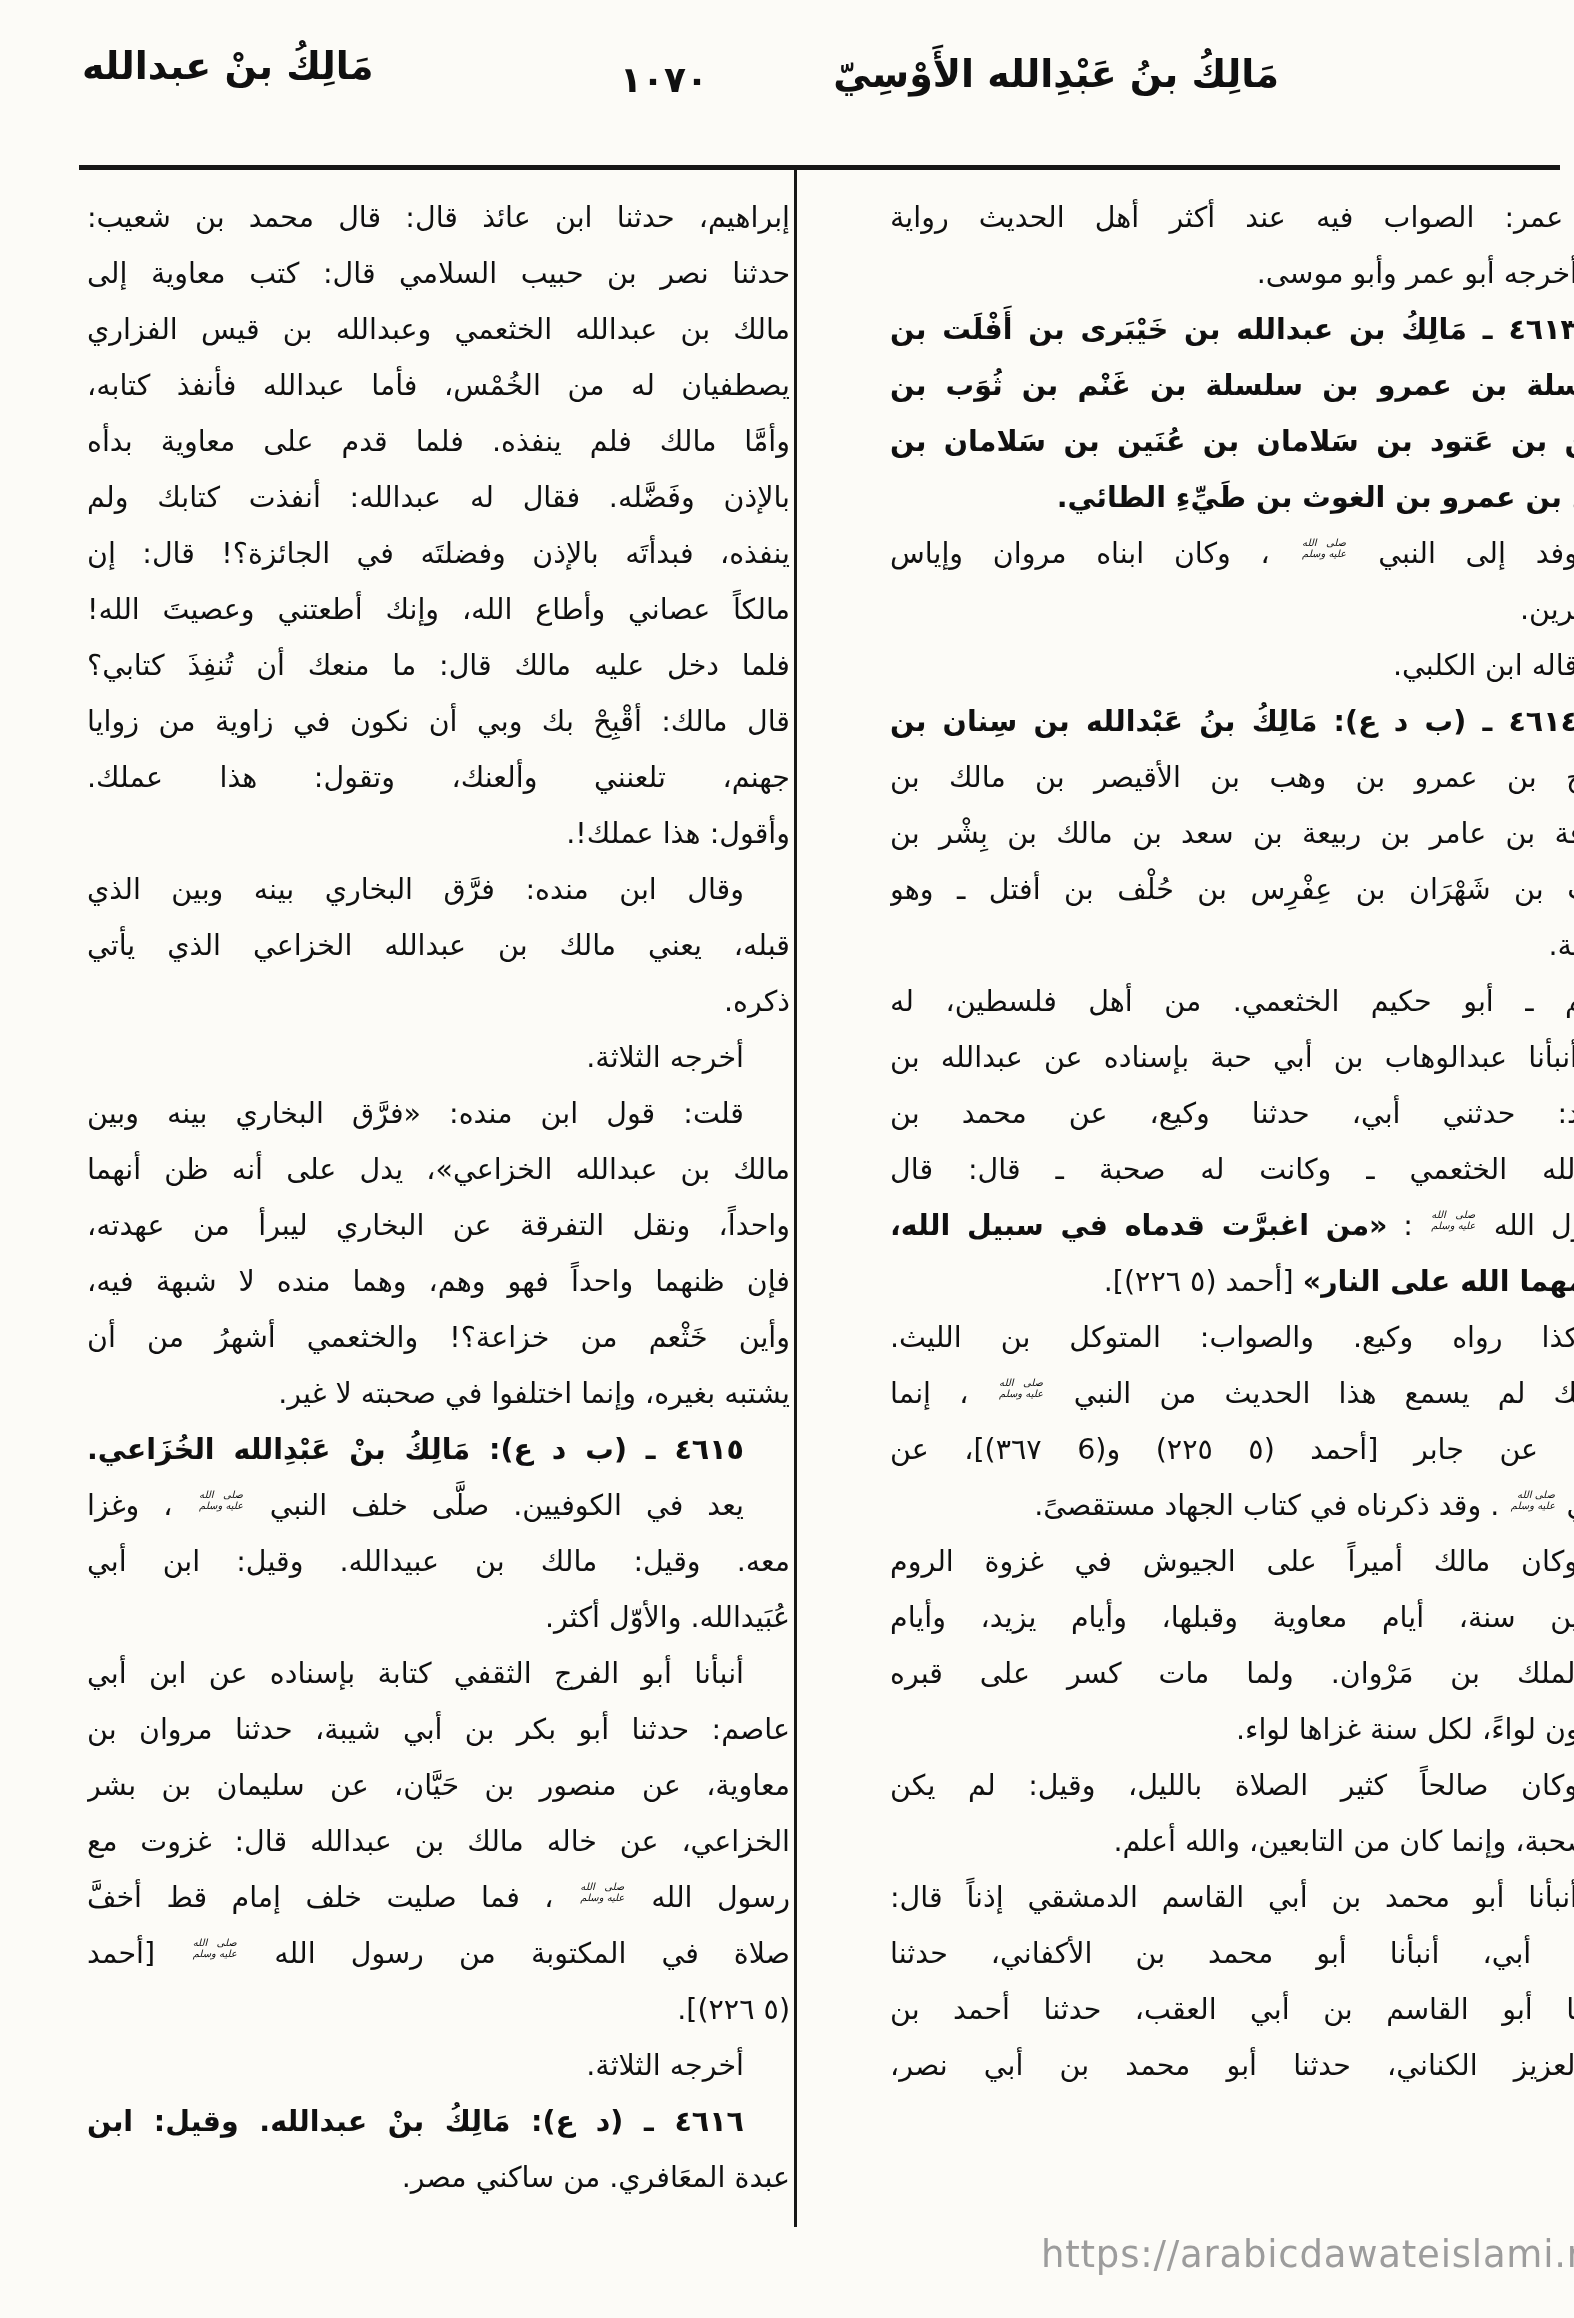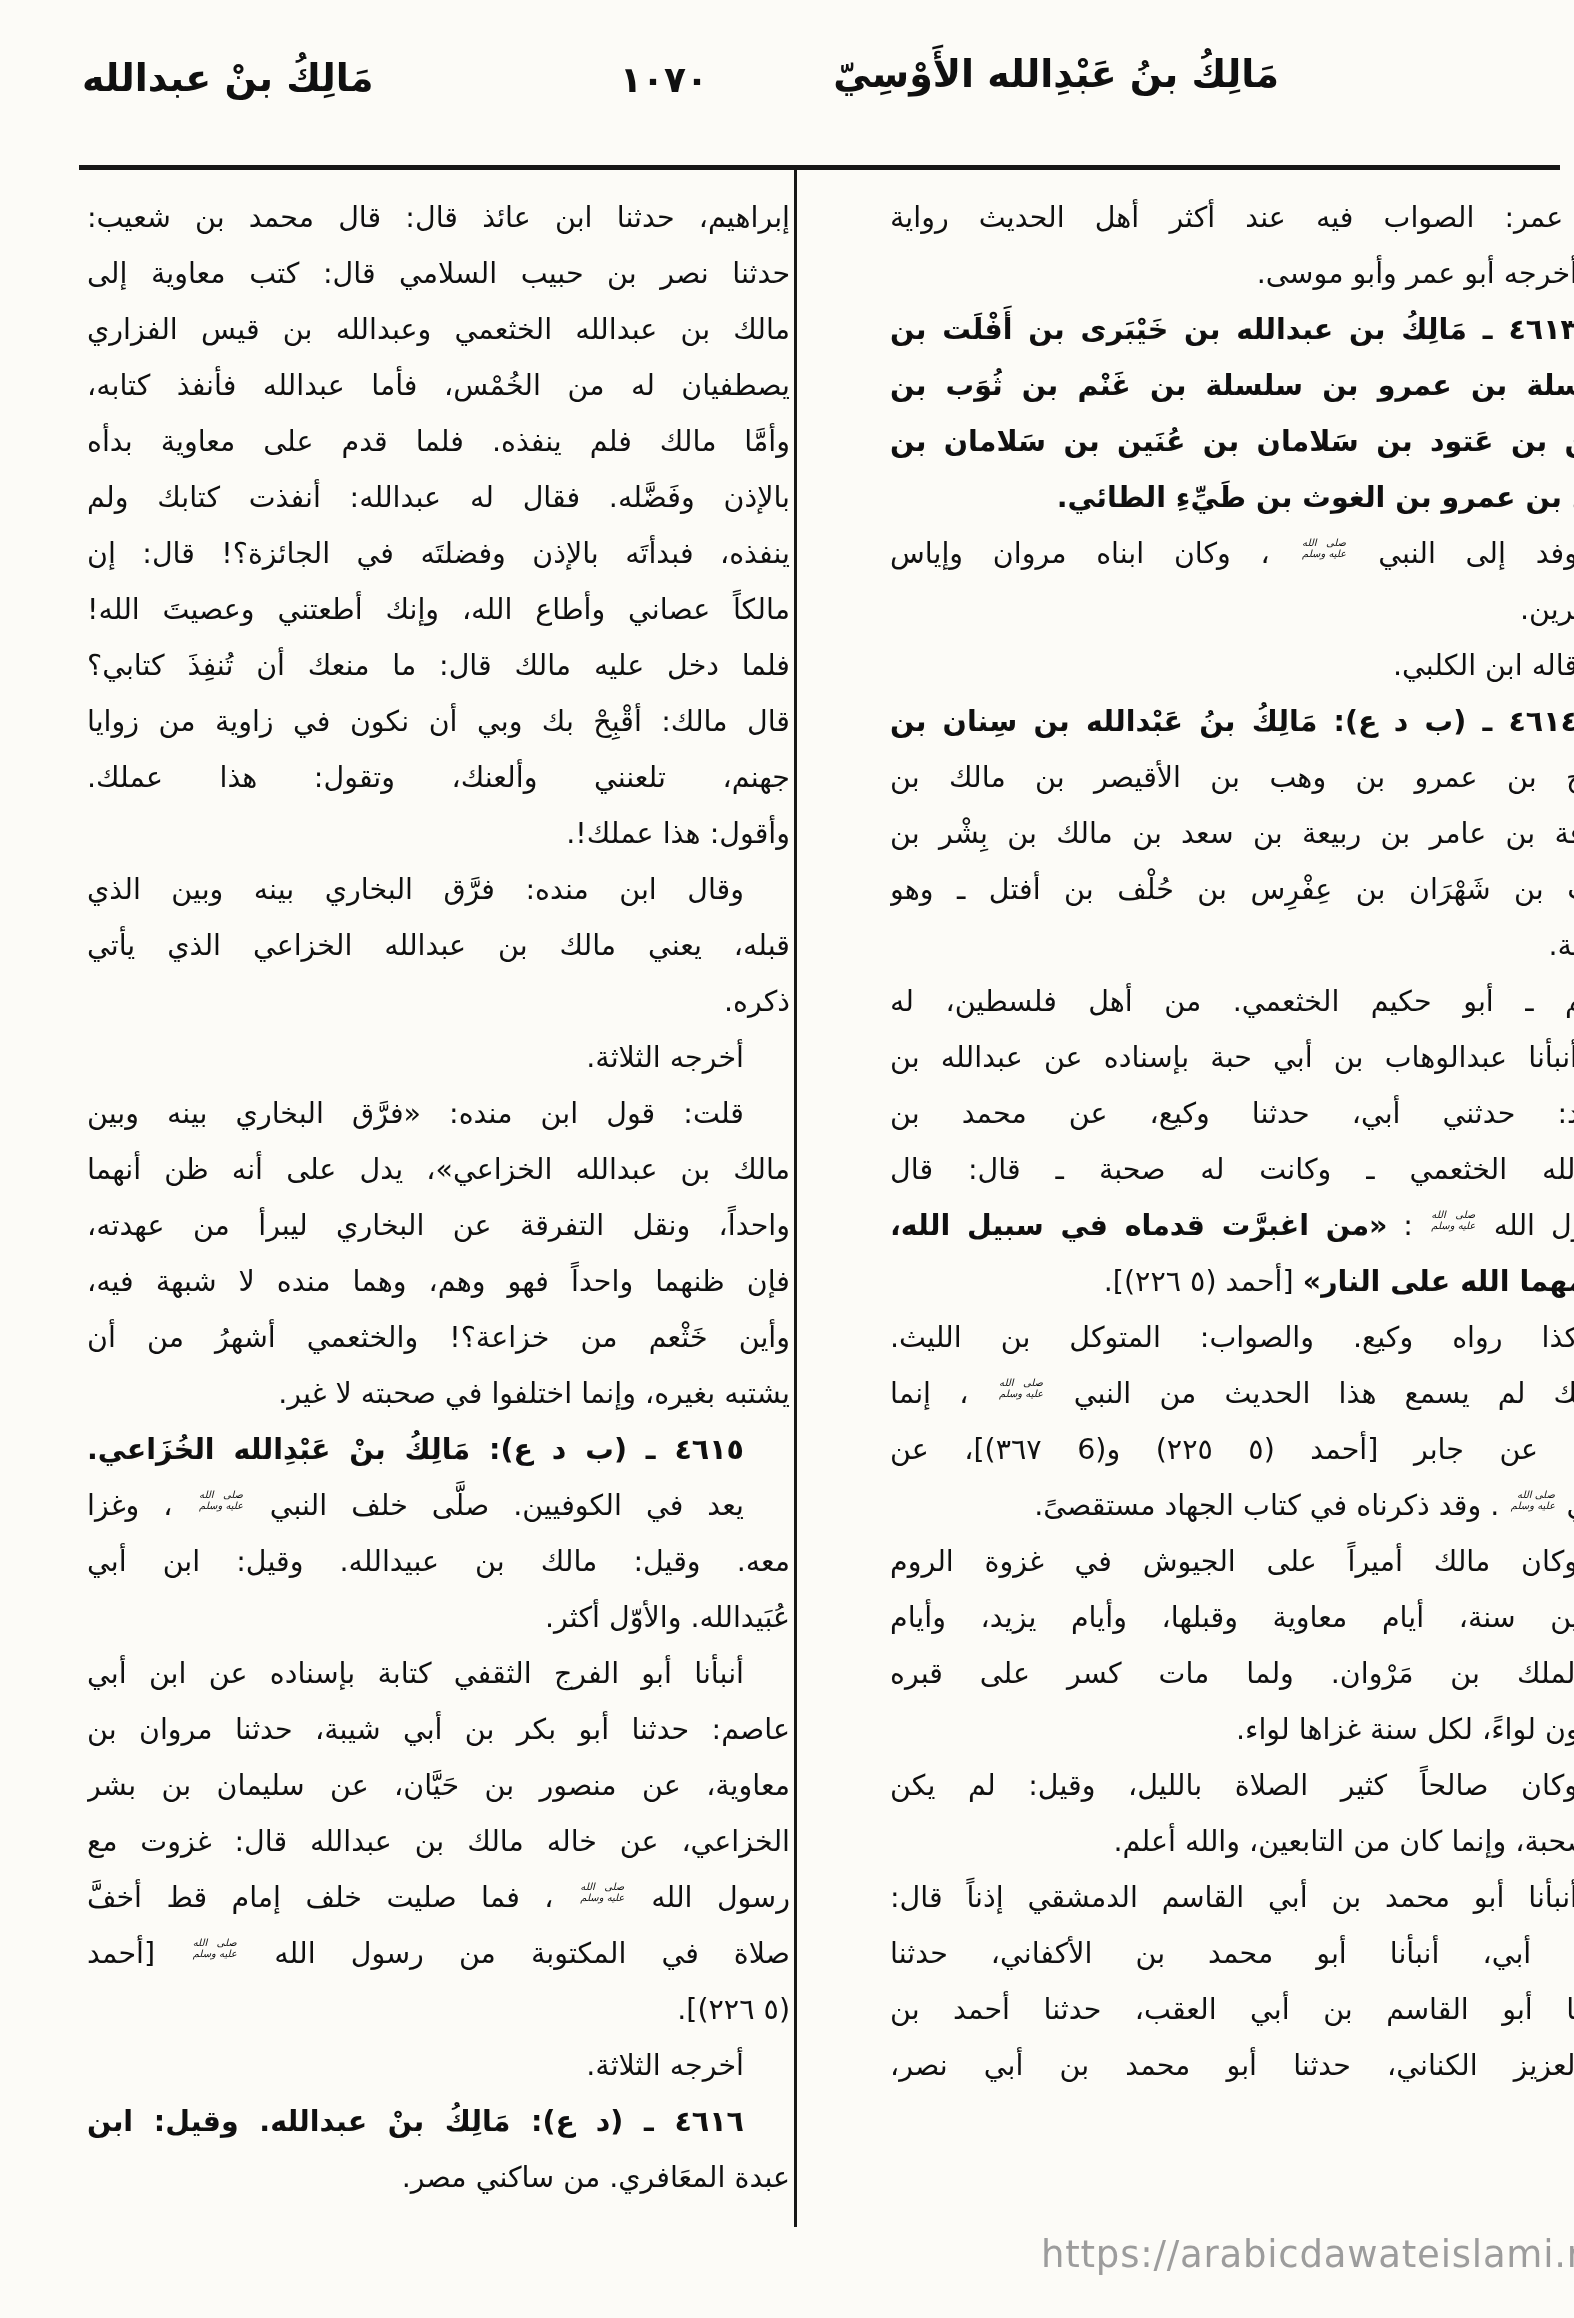--- a/index.html
+++ b/index.html
@@ -4,21 +4,21 @@
 <style>
   html,body{margin:0;padding:0;}
   body{width:1574px;height:2319px;background:#e9e7e2;}
   .page{
     position:relative;width:1574px;height:2319px;overflow:hidden;
     background:#fcfbf7;color:#101010;
     font-family:"DejaVu Sans",sans-serif;direction:rtl;
   }
   .hdr{position:absolute;font-weight:700;font-size:38px;white-space:nowrap;}
   .hdr-right{right:295px;top:52px;}
-  .hdr-left{left:82px;top:56px;}
+  .hdr-left{left:82px;top:44px;}
   .pagenum{position:absolute;left:620px;top:59px;font-size:36px;font-weight:700;letter-spacing:3.4px;}
   .rule{position:absolute;left:79px;top:165px;width:1481px;height:5px;background:#171717;}
   .vdiv{position:absolute;left:794px;top:169px;width:3.4px;height:2058px;background:#171717;}
   .col{position:absolute;top:190px;margin-left:28px;}
   .col-right{left:862px;width:734px;}
   .col-left{left:59px;width:703px;}
   .line{
     height:56px;line-height:56px;font-size:28.5px;
     text-align:justify;text-align-last:justify;-moz-text-align-last:justify;
     overflow:hidden;

